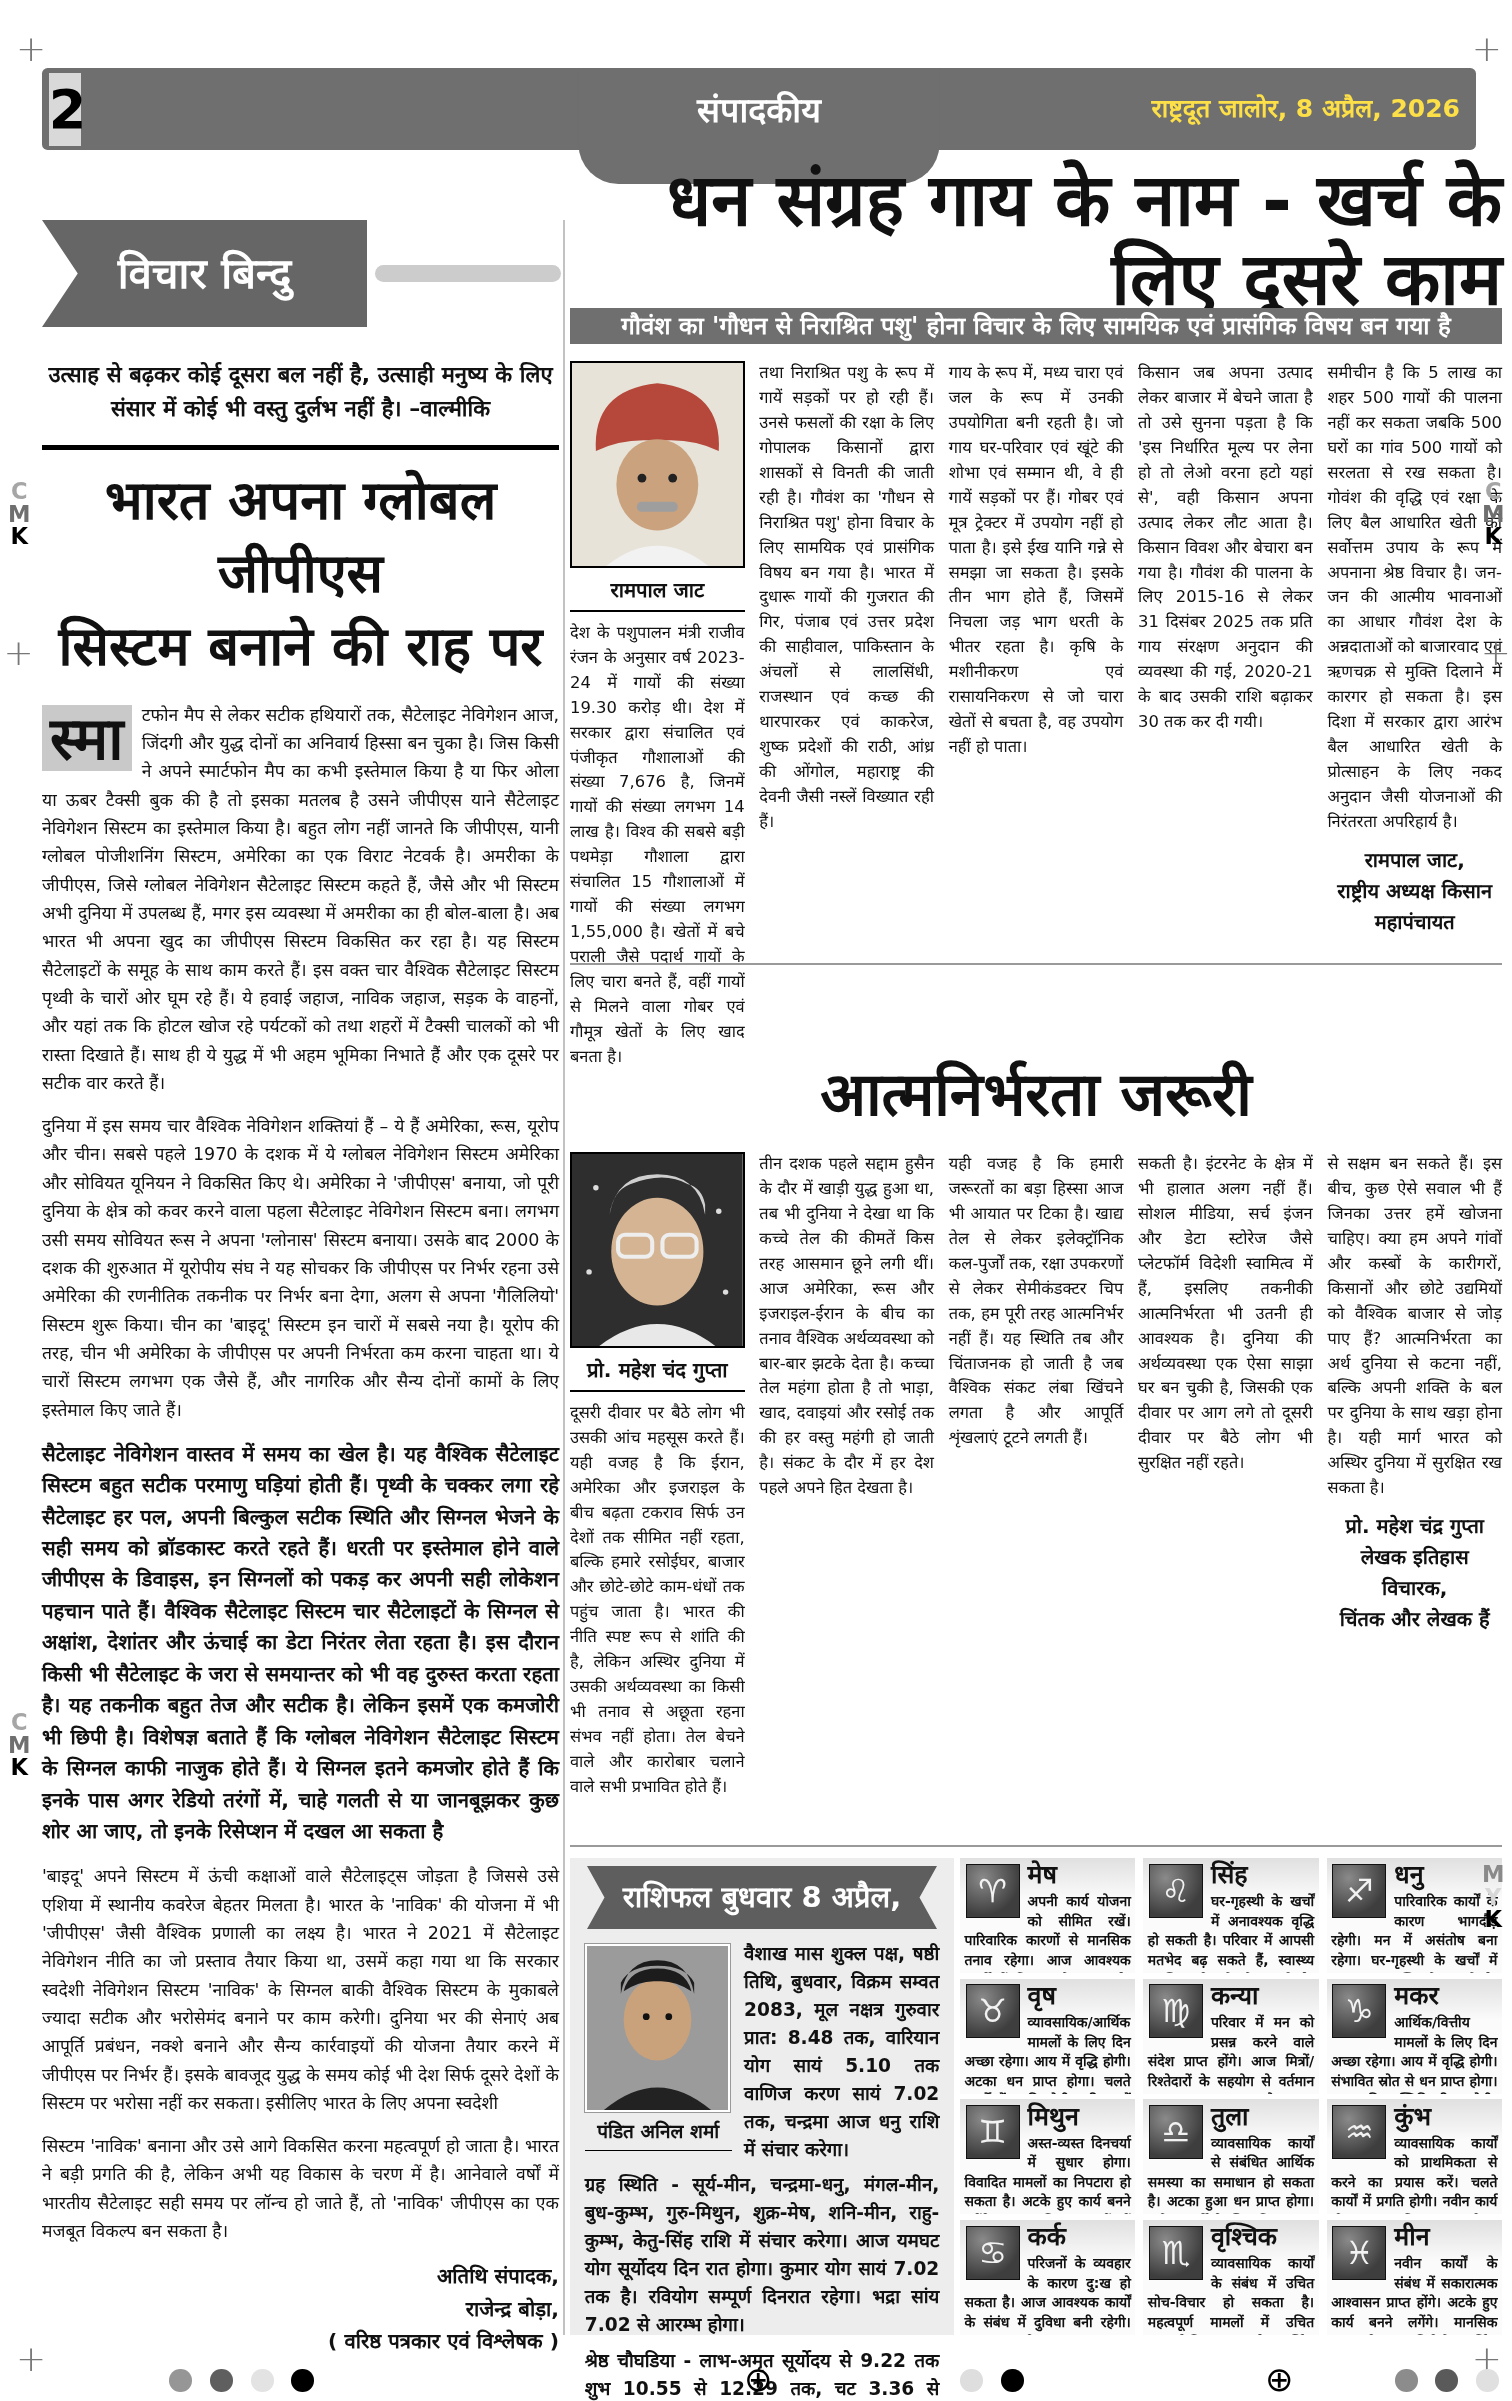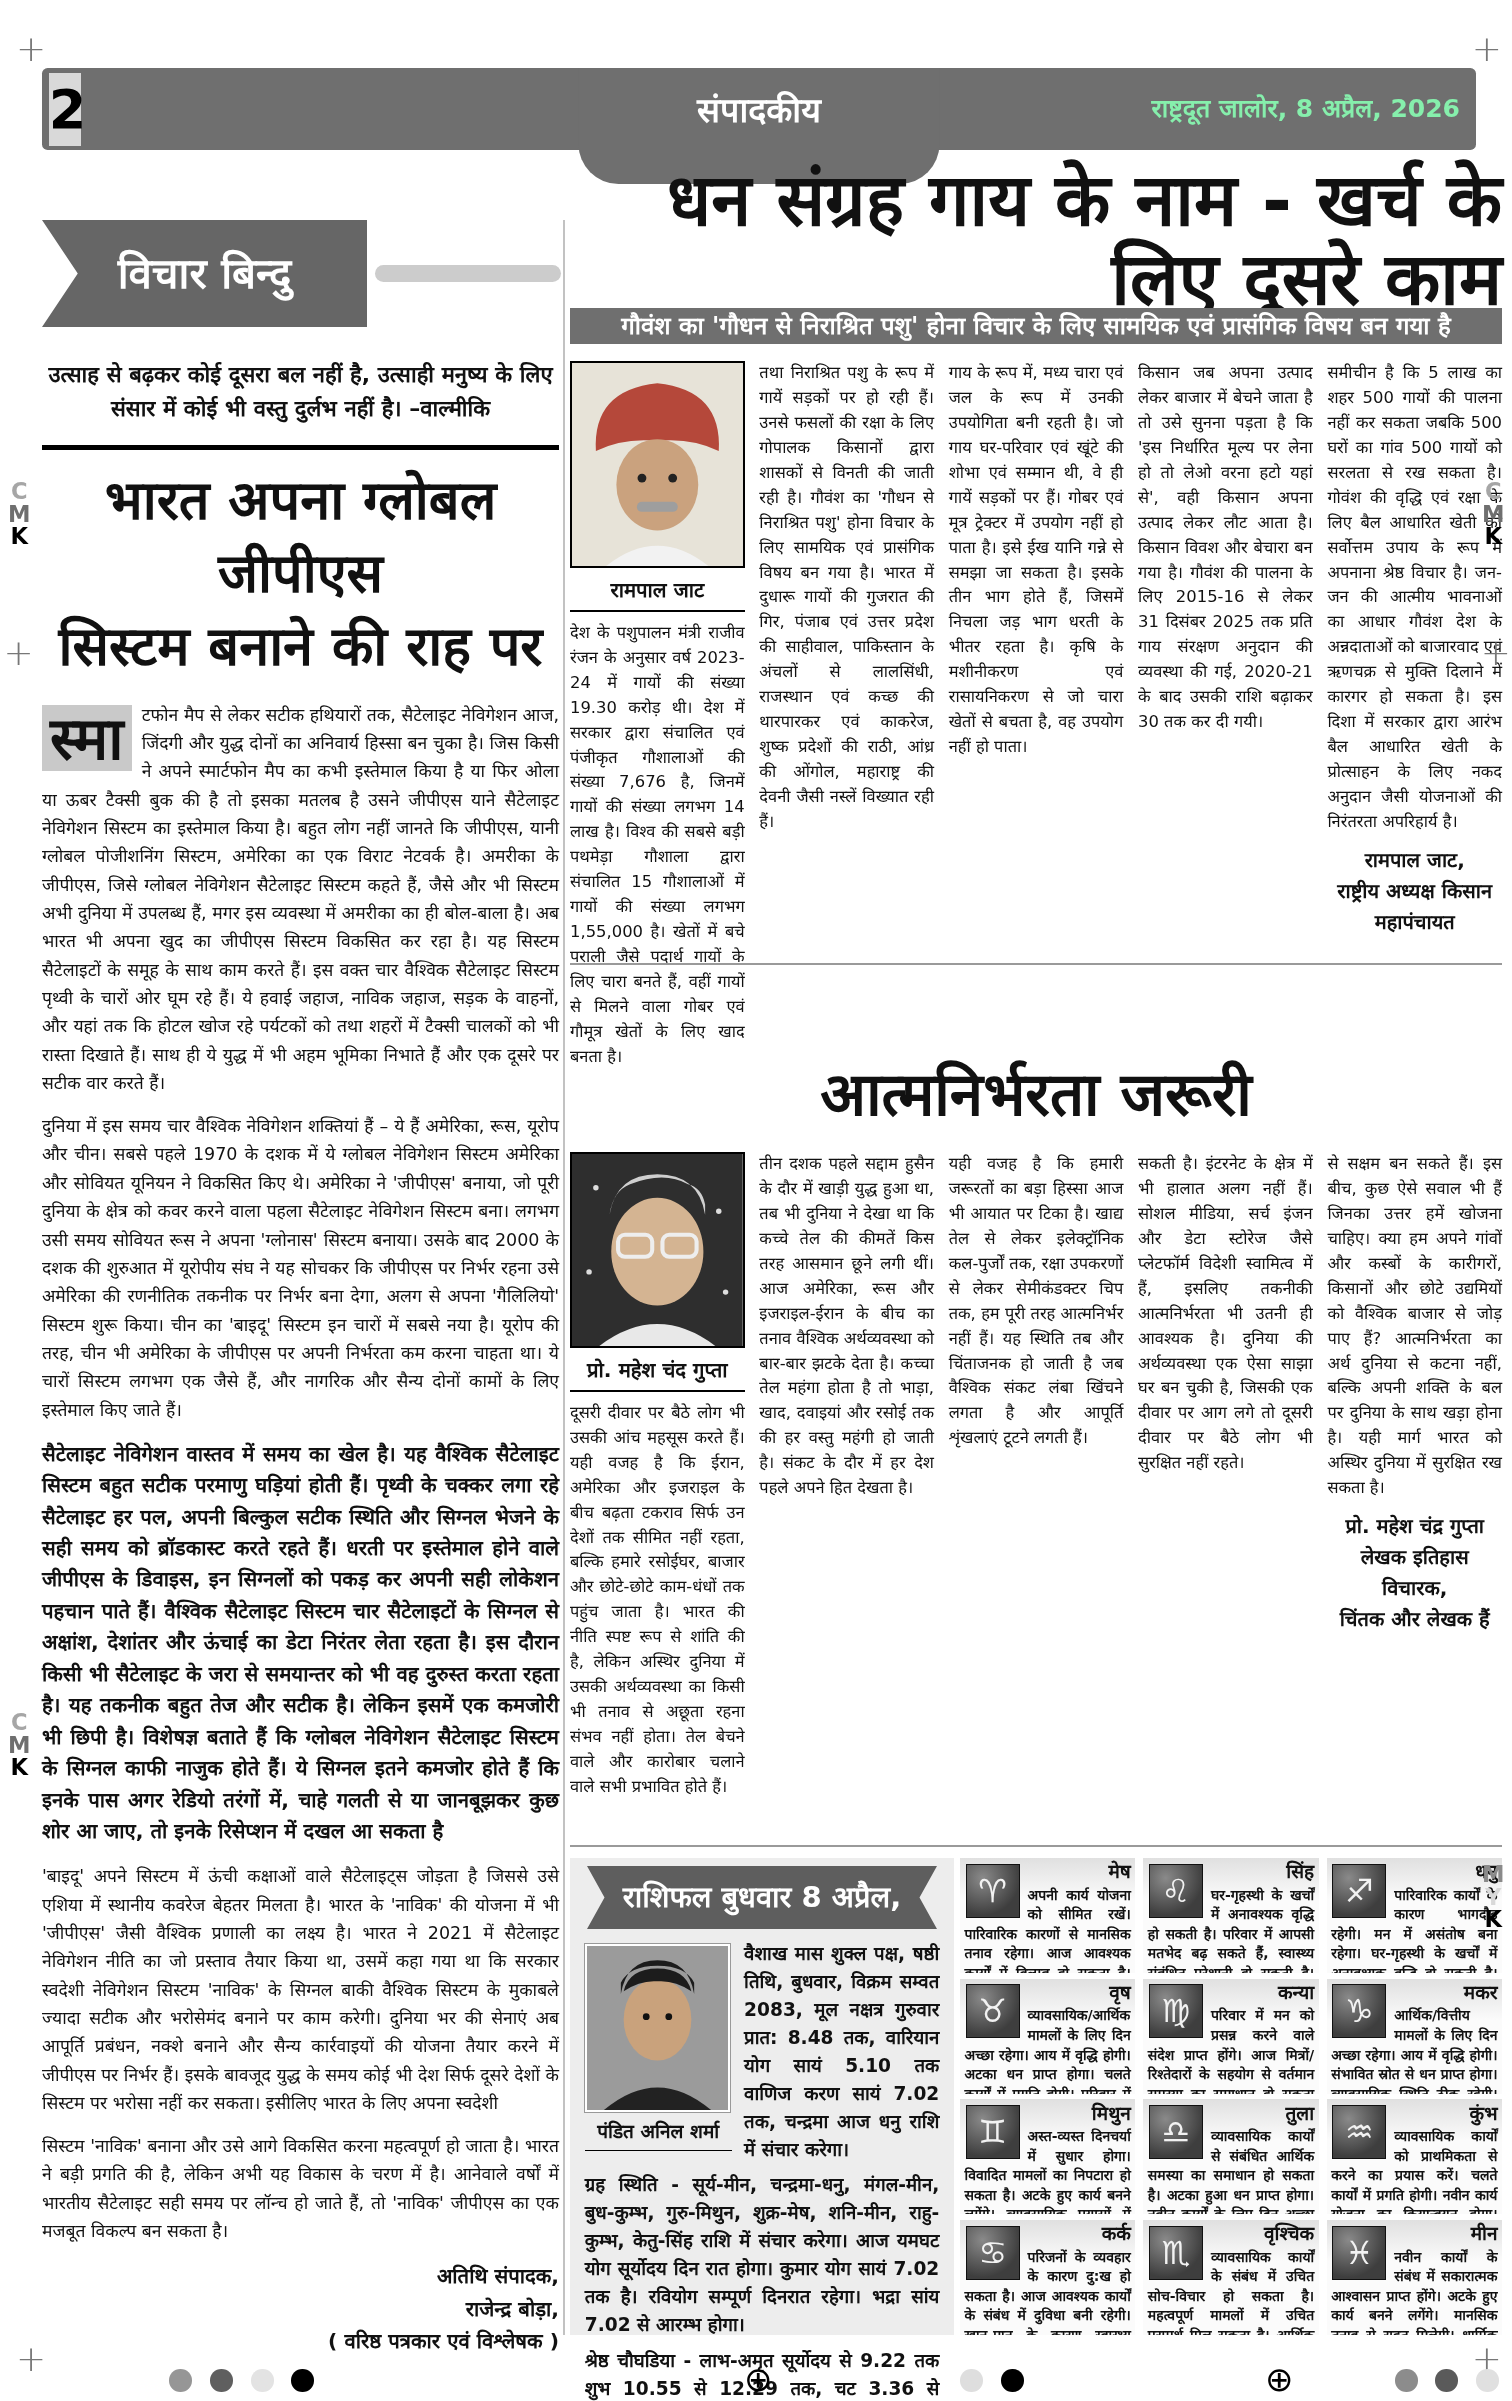--- a/index.html
+++ b/index.html
@@ -6,21 +6,21 @@
   .page{position:relative;width:1512px;height:2401px;background:#fff;
         font-family:"DejaVu Sans",sans-serif;color:#111;overflow:hidden;}
   .abs{position:absolute;}
   
   .masthead{left:42px;top:68px;width:1434px;height:82px;background:#6f6f6f;border-radius:5.6px;}
   .pagenum{position:absolute;left:6.8px;top:4.5px;width:32px;height:73px;background:#d9d9d9;
            color:#000;font-size:54px;font-weight:bold;text-align:center;line-height:73px;}
   .section-tab{position:absolute;left:50%;transform:translateX(-50%);top:0;width:361px;height:116px;
            background:#6f6f6f;border-radius:0 0 40px 40px;}
   .section-label{color:#fff;font-size:34px;font-weight:bold;text-align:center;line-height:85px;}
-  .edition{position:absolute;right:16px;top:0;height:82px;line-height:82px;color:#86efac;
+  .edition{position:absolute;right:16px;top:0;height:82px;line-height:82px;color:#fde047;
            font-size:25px;font-weight:bold;}
   
   .leftcol{left:42px;top:220px;width:517px;}
   .ribbon{width:325px;height:107px;background:#666;color:#fff;
           clip-path:polygon(0 0,100% 0,100% 100%,0 100%,11% 50%);
           font-size:42px;font-weight:bold;text-align:center;line-height:107px;}
   .ribbon-line{position:absolute;left:333px;top:45px;width:186px;height:17px;background:#ccc;border-radius:8.5px;}
   .quote{margin-top:31px;font-size:22px;font-weight:bold;text-align:center;line-height:1.55;}
   .rule-thick{height:5.1px;background:#000;margin-top:19px;}
   .left-headline{margin-top:14.7px;font-size:54px;font-weight:800;line-height:1.35;text-align:center;}
@@ -56,21 +56,21 @@
   .pandit-cap{text-align:center;font-size:19px;font-weight:bold;margin-top:5.6px;
               border-bottom:1.7px solid #000;padding-bottom:4.5px;}
   .rashi-inner p{margin:0 0 8px 0;}
   .zgrid{left:960px;top:1858px;width:542px;height:477px;display:grid;
          grid-template-rows:repeat(4,1fr);grid-auto-flow:column;gap:5.6px 8px;}
   .zcell{background:linear-gradient(180deg,#e0e0e0 0,#fbfbfb 41px,#fbfbfb);
          padding:3.4px 4.5px;font-size:14px;font-weight:600;line-height:1.4;text-align:justify;overflow:hidden;}
   .zicon{float:left;width:52px;height:52px;margin:2.3px 8px 3.4px 1.1px;border:1.7px solid #111;
          background:radial-gradient(circle at 30% 25%,#8a8a8a 0,#3e3e3e 70%);
          color:#f2f2f2;font-size:32px;text-align:center;line-height:52px;}
-  .zname{font-size:19px;font-weight:bold;text-align:right;margin:0 0 3.4px 0;line-height:1.1;}
+  .zname{font-size:25px;font-weight:bold;text-align:left;margin:0 0 3.4px 0;line-height:1.1;}
   
   .crop{position:absolute;color:#777;font-size:36px;font-weight:300;}
   .ink{position:absolute;font-size:22.6px;font-weight:bold;line-height:1.0;text-align:center;width:22.6px;}
   .dot{position:absolute;width:22.6px;height:22.6px;border-radius:50%;}
   .reg{position:absolute;font-size:34px;color:#000;}
   svg{display:block;}
 </style>
 </head>
 <body>
 

